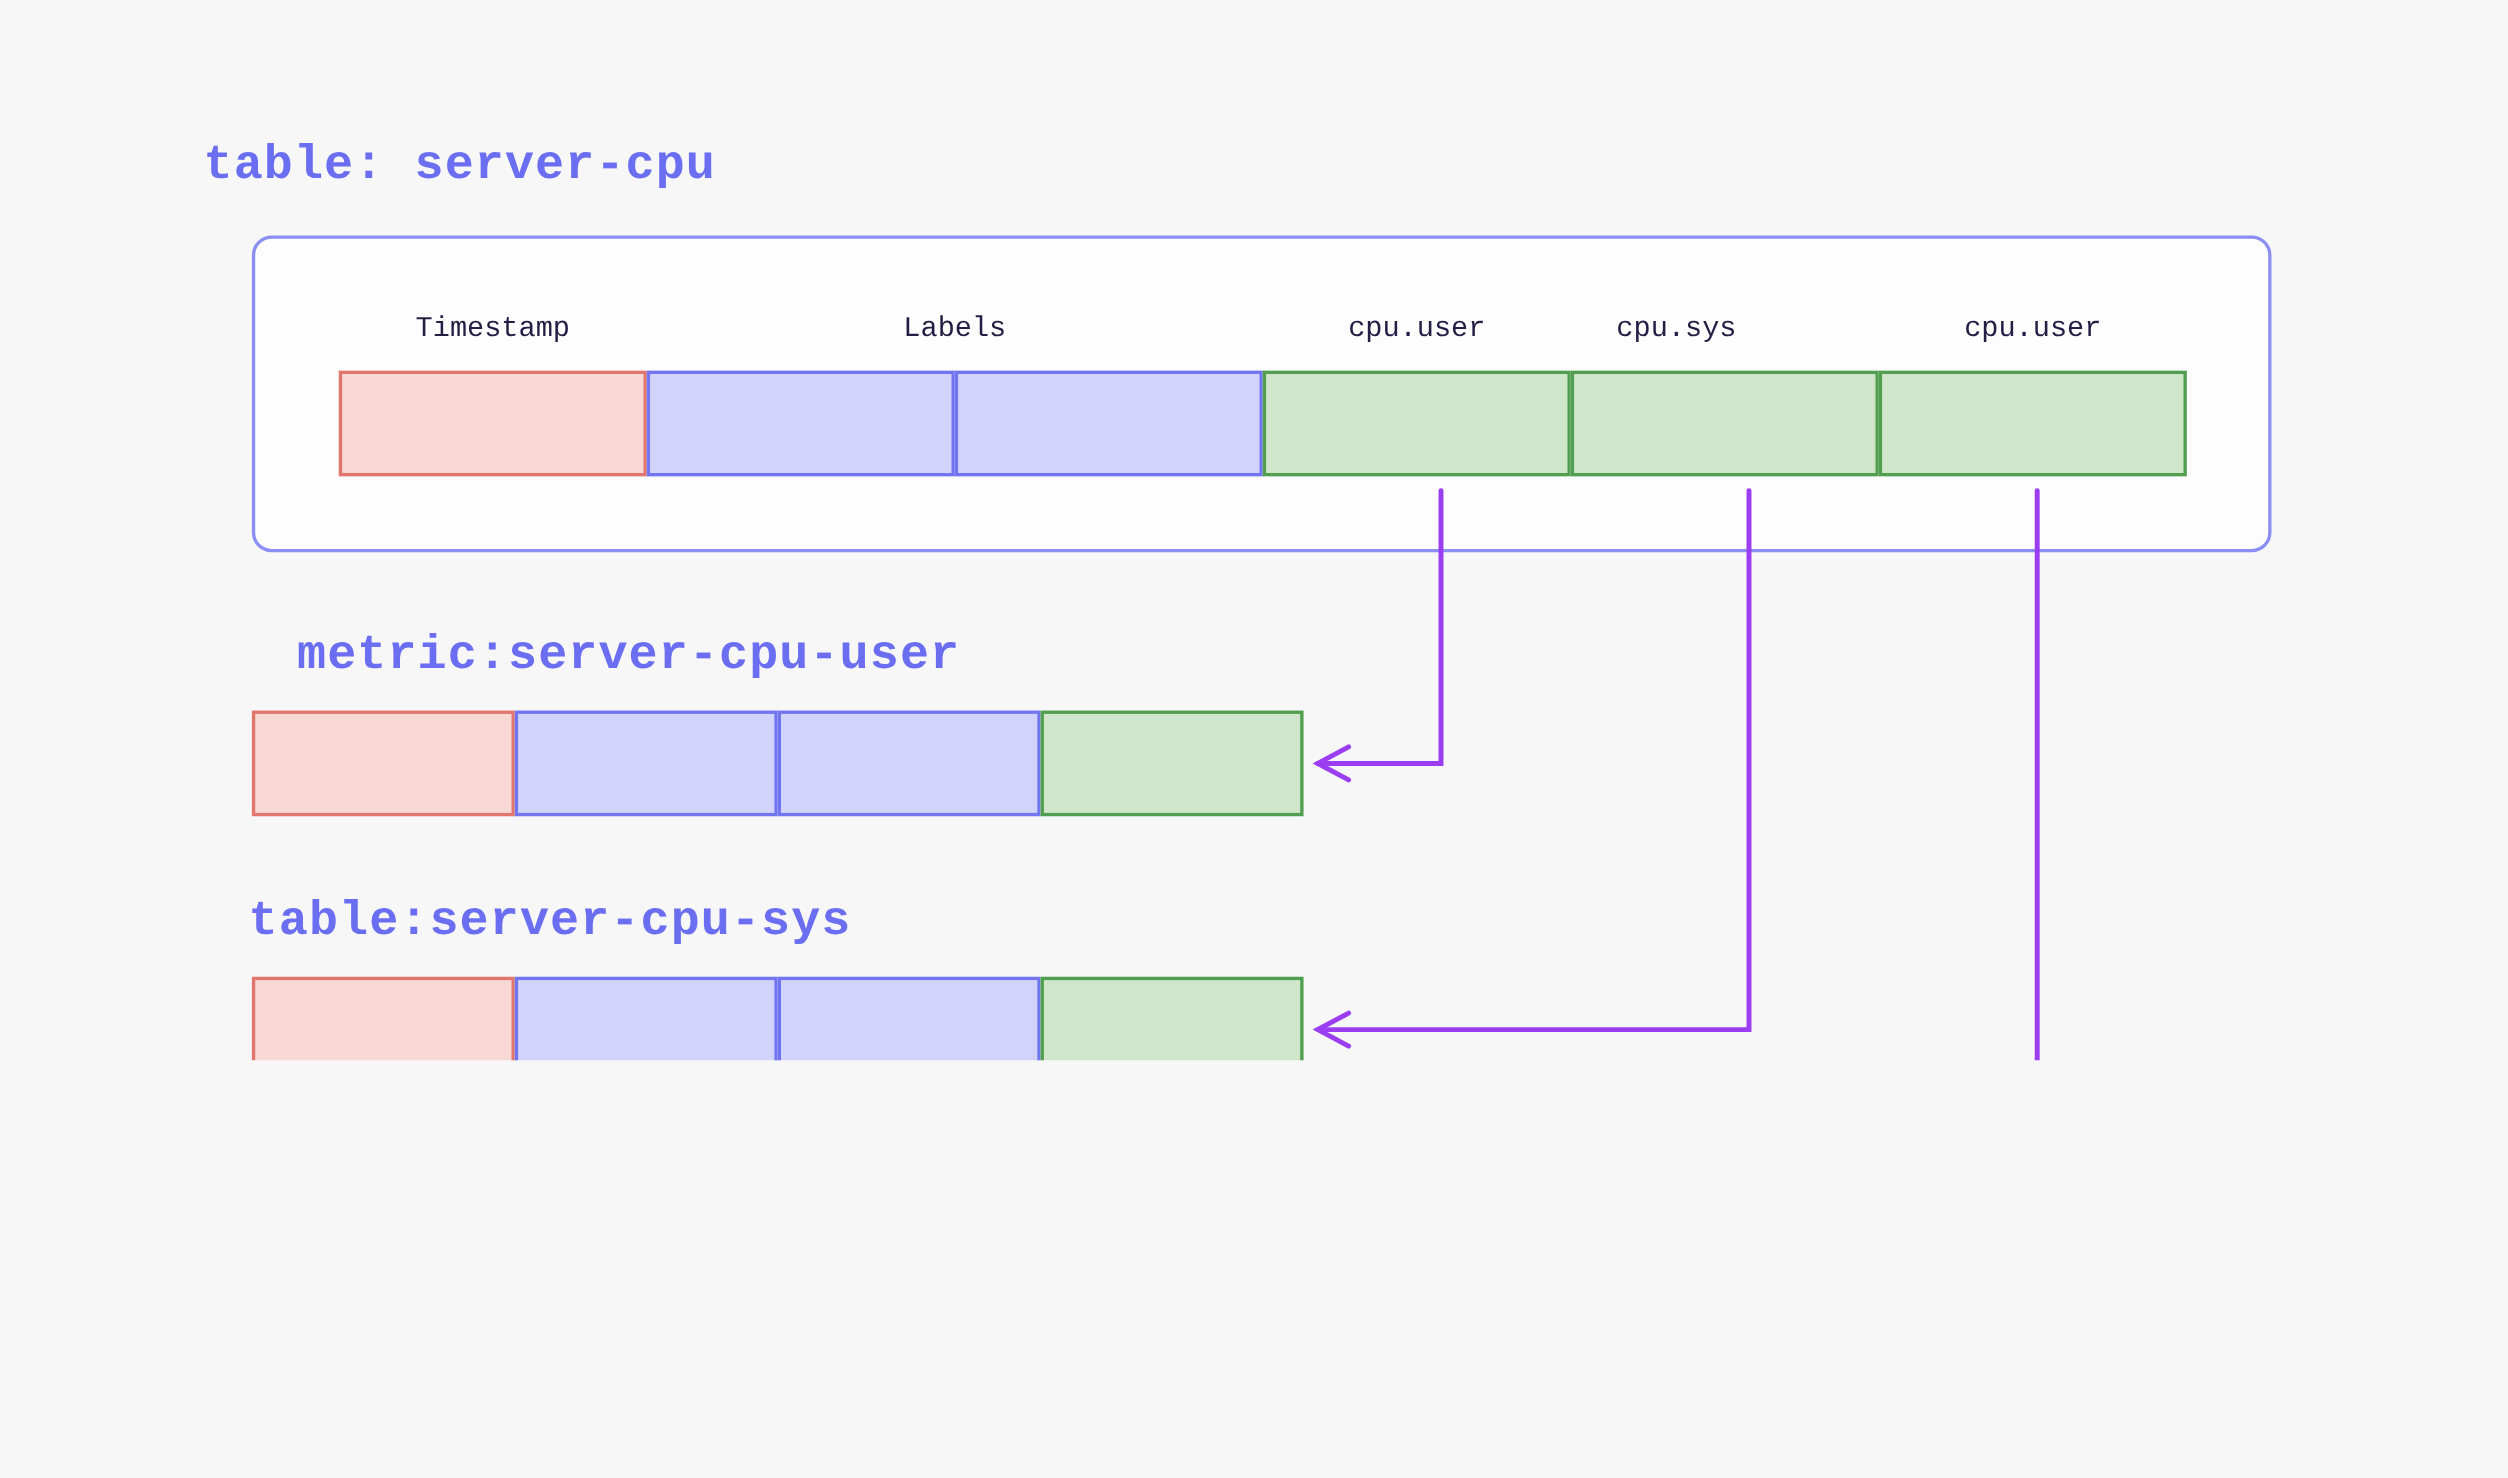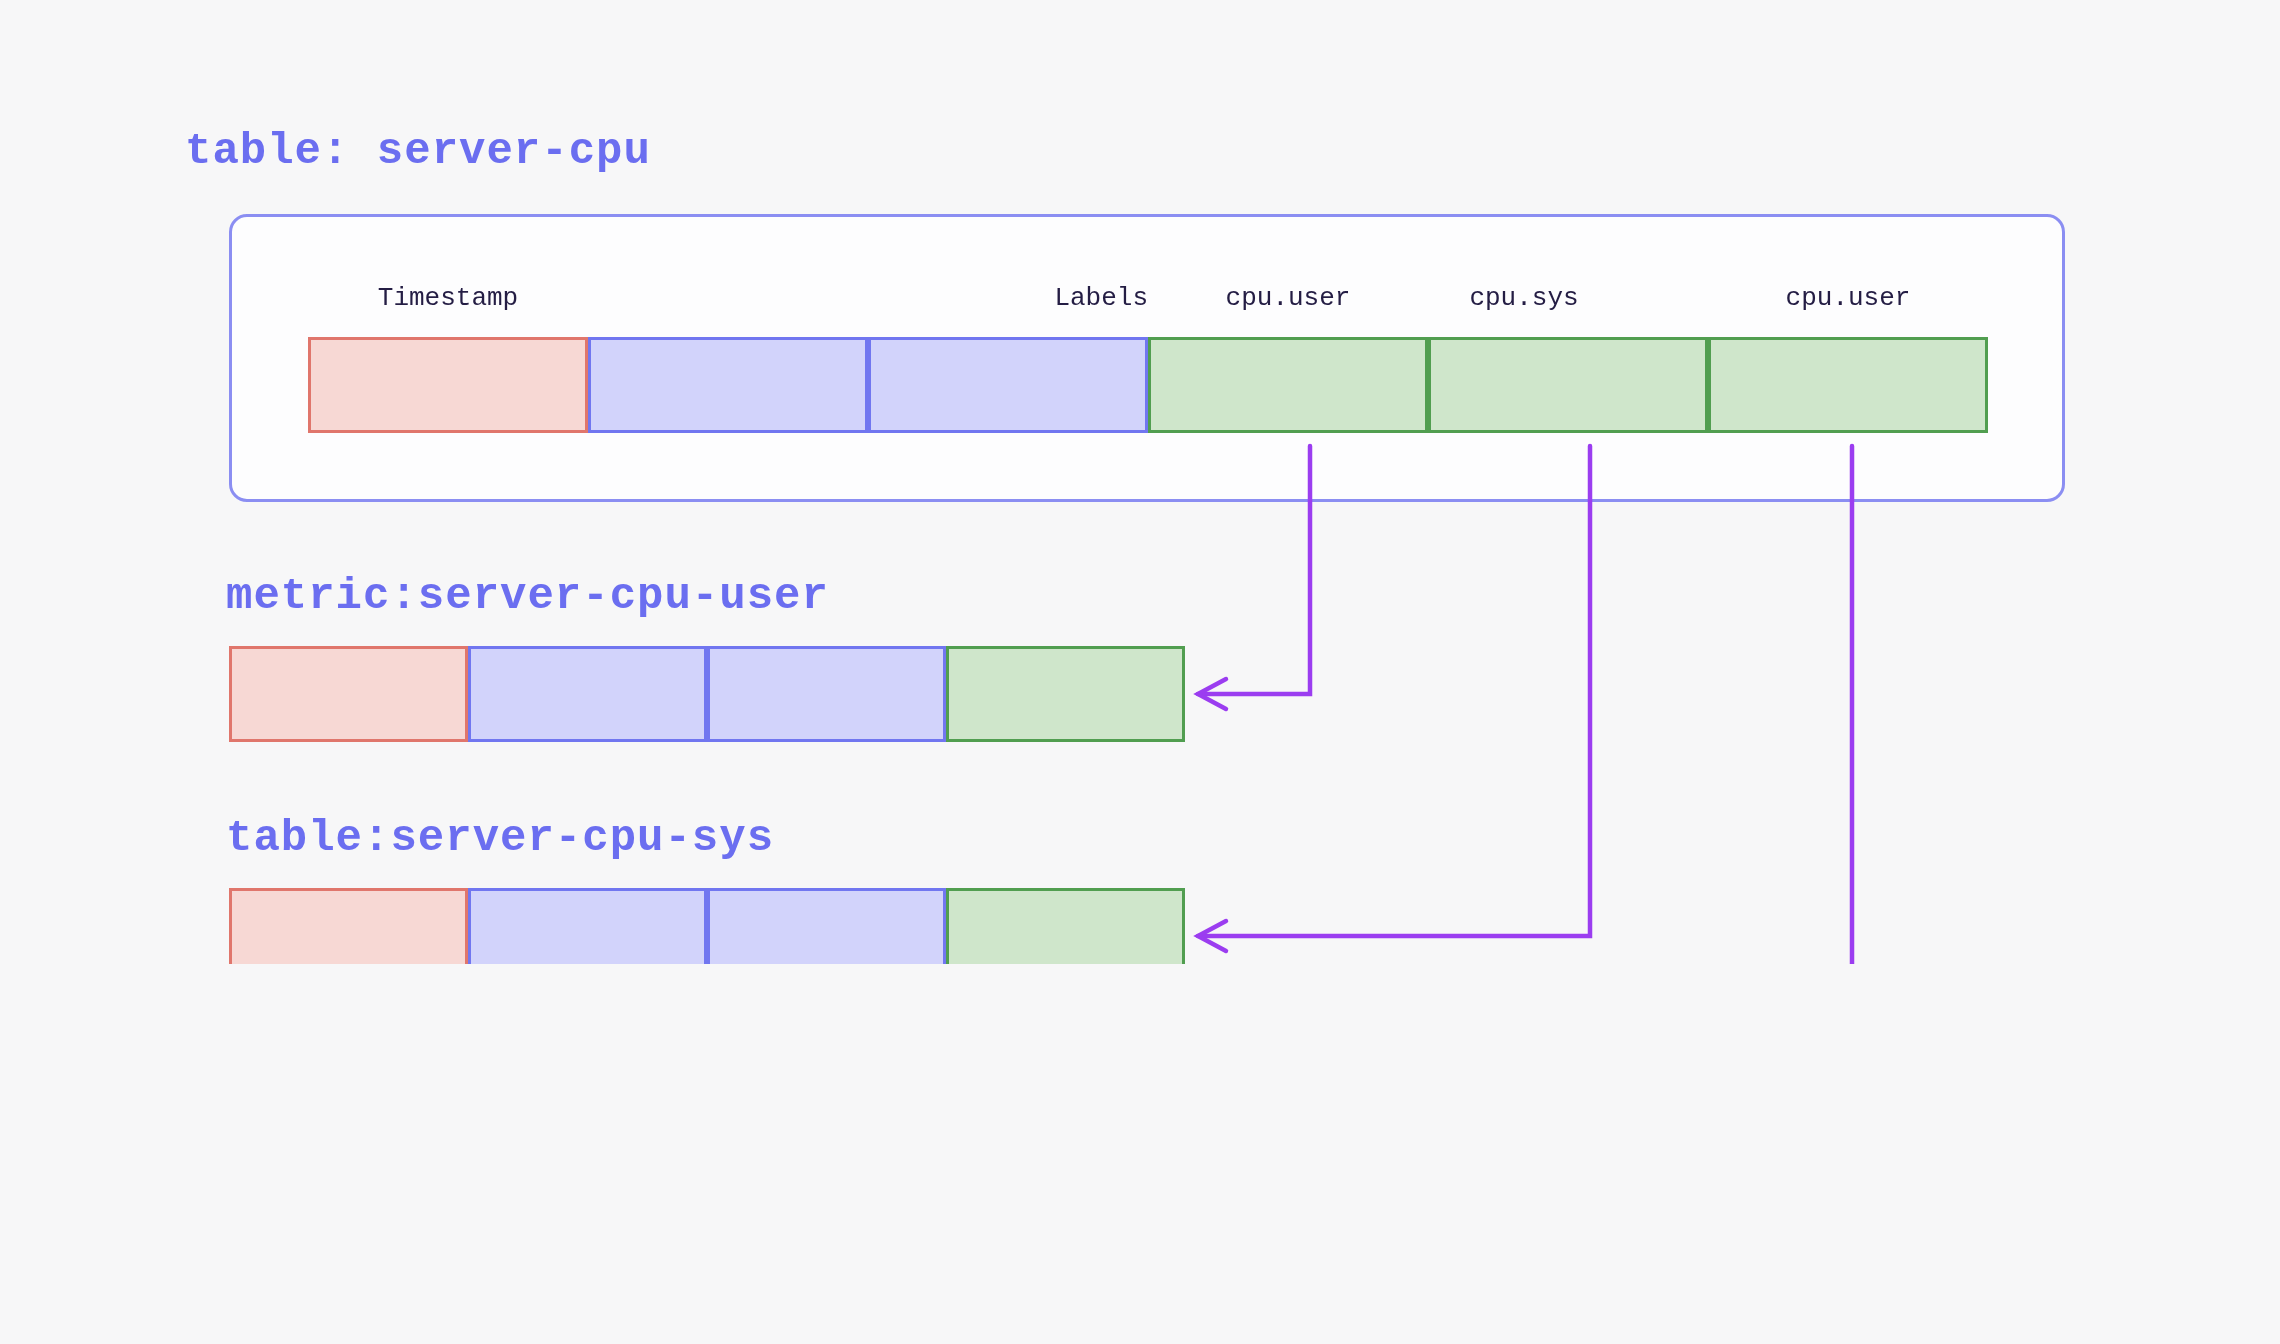--- a/index.html
+++ b/index.html
@@ -50,21 +50,21 @@
     position: absolute;
     top: 278px;
     height: 40px;
     font-size: 26px;
     line-height: 40px;
     color: var(--headerText);
     text-align: center;
     white-space: pre;
   }
   .hdr-timestamp { left: 308px;  width: 280px; }
-  .hdr-labels    { left: 588px;  width: 560px; text-align: right; }
+  .hdr-labels    { left: 588px;  width: 560px; }
   .hdr-cpu-user  { left: 1148px; width: 280px; }
   .hdr-cpu-sys   { left: 1384px; width: 280px; }
   .hdr-cpu-wait  { left: 1708px; width: 280px; }
   .cell {
     position: absolute;
     height: 96px;
     border: 3px solid;
   }
   .c-pink  { background: var(--pinkFill);  border-color: var(--pinkBorder); }
   .c-blue  { background: var(--blueFill);  border-color: var(--blueBorder); }
@@ -113,21 +113,21 @@
 
   <div class="table-row">
     <div class="cell c-pink" style="left:308px;"></div>
     <div class="cell c-blue" style="left:588px;"></div>
     <div class="cell c-blue" style="left:868px;"></div>
     <div class="cell c-green" style="left:1148px;"></div>
     <div class="cell c-green" style="left:1428px;"></div>
     <div class="cell c-green" style="left:1708px;"></div>
   </div>
 
-  <div class="metric-title" style="top:574px;">metric:server-cpu-user</div>
+  <div class="metric-title" style="top:574px;margin-left:44px;">metric:server-cpu-user</div>
   <div class="metric-row">
     <div class="cell c-pink" style="left:229px; top:646px;"></div>
     <div class="cell c-blue" style="left:468px; top:646px;"></div>
     <div class="cell c-blue" style="left:707px; top:646px;"></div>
     <div class="cell c-green" style="left:946px; top:646px;"></div>
   </div>
 
   <div class="metric-title" style="top:816px;">table:server-cpu-sys</div>
   <div class="metric-row">
     <div class="cell c-pink" style="left:229px; top:888px;"></div>

